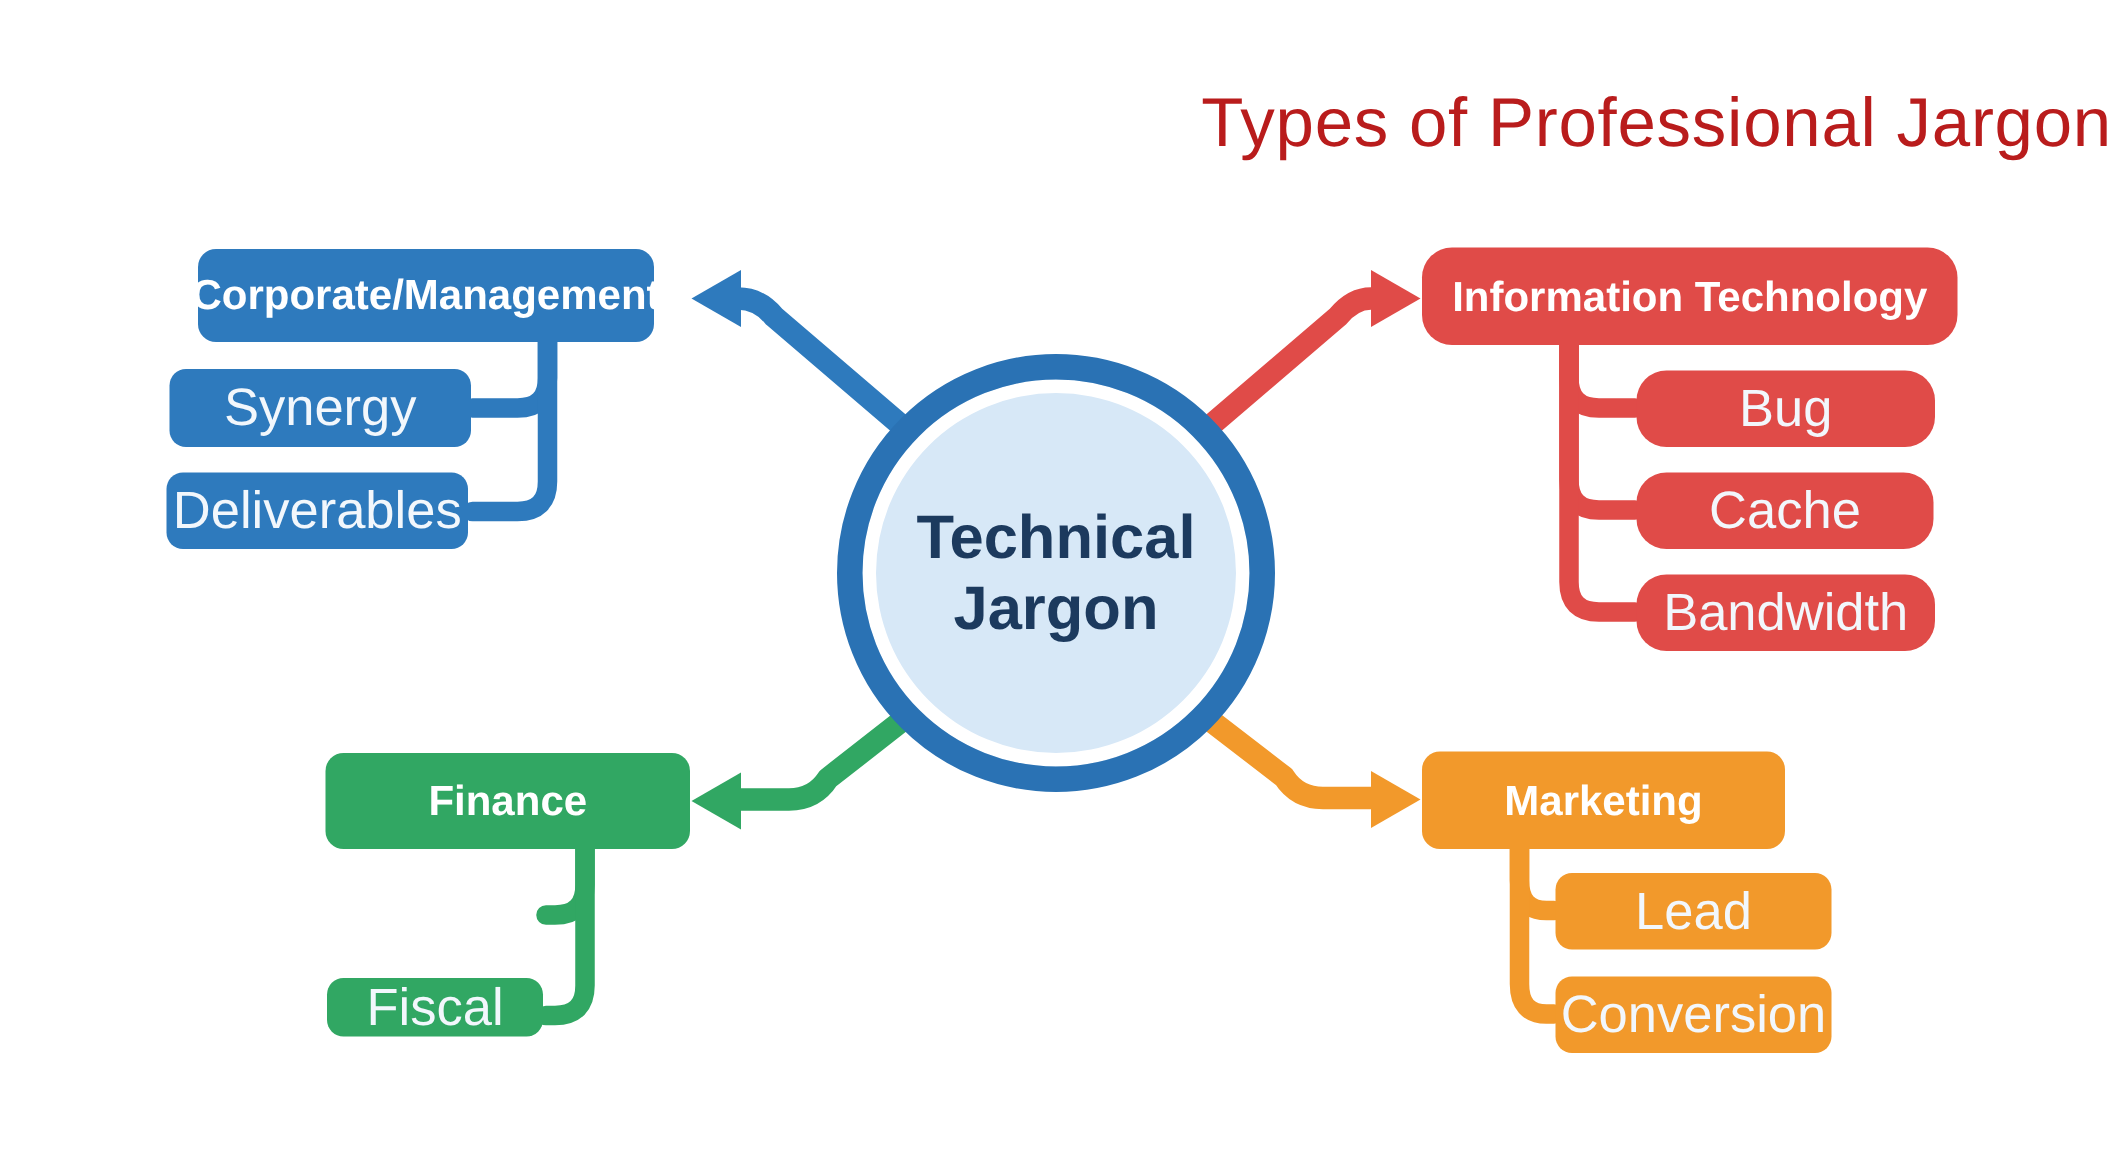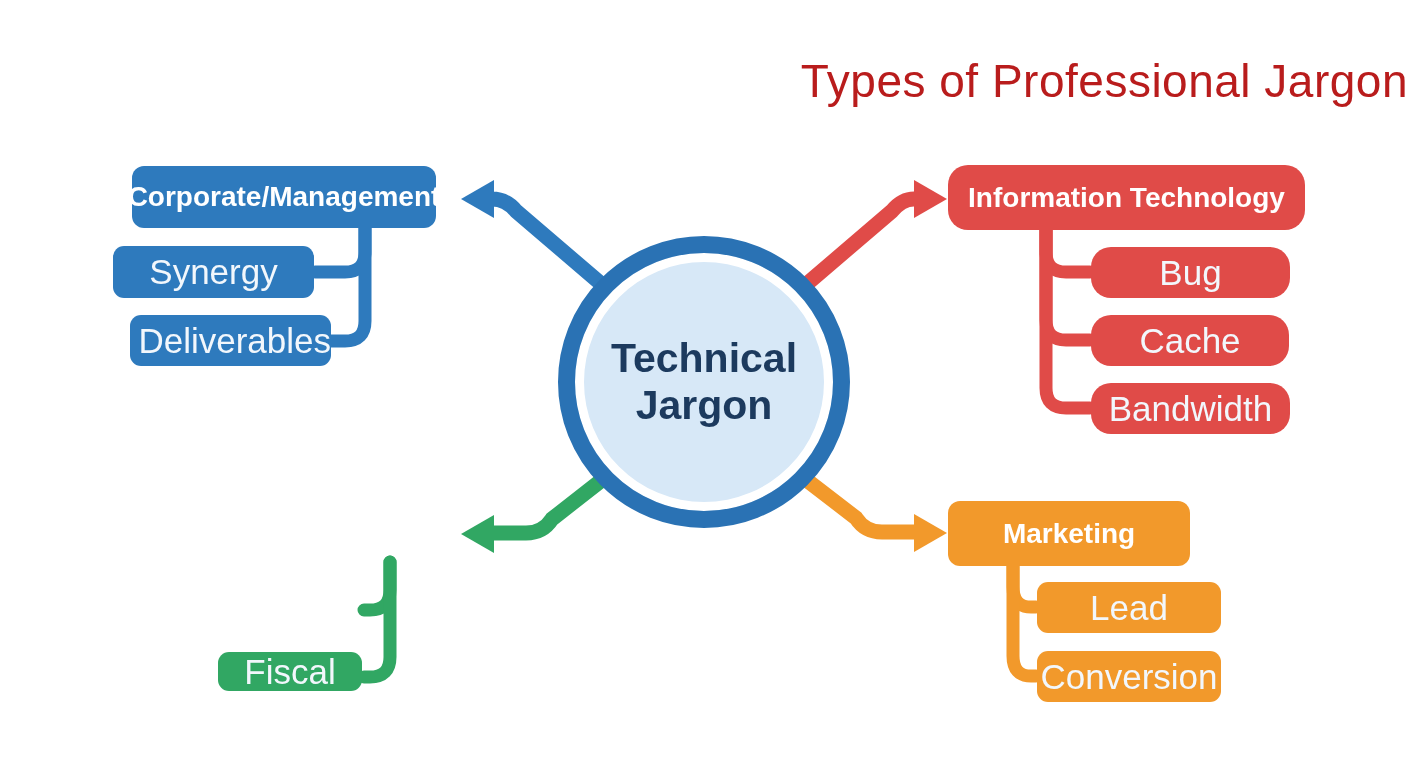--- a/index.html
+++ b/index.html
@@ -48,21 +48,21 @@
   .child-node  { font-size: 35px; font-weight: 400; color: #f2f7fc; border-radius: 11px; }
 
   .c-blue   { background: #2e7abd; }
   .c-red    { background: #e04b48; border-radius: 20px; }
   .c-green  { background: #31a763; }
   .c-orange { background: #f2992b; }
 
   
   #box-corp        { left: 100px;  top: 166px; width: 304px; height: 62px; margin-left: 32px; }
   #box-synergy     { left: 113px;  top: 246px; width: 201px; height: 52px; }
-  #box-deliver     { left: 130px;  top: 315px; width: 201px; height: 51px; justify-content: flex-end; }
+  #box-deliver     { left: 111px;  top: 315px; width: 201px; height: 51px; }
   
   #box-it          { left: 948px;  top: 165px; width: 357px; height: 65px; }
   #box-bug         { left: 1091px; top: 247px; width: 199px; height: 51px; }
   #box-cache       { left: 1091px; top: 315px; width: 198px; height: 51px; }
   #box-bandwidth   { left: 1091px; top: 383px; width: 199px; height: 51px; }
   
   #box-finance     { left: 217px;  top: 502px; width: 243px; height: 64px; }
   #box-roi         { left: 218px;  top: 585px; width: 144px; height: 50px; }
   #box-fiscal      { left: 218px;  top: 652px; width: 144px; height: 39px; }
   
@@ -158,20 +158,23 @@
   <div class="node child-node c-red" id="box-bug">
     <span>Bug</span>
   </div>
   <div class="node child-node c-red" id="box-cache">
     <span>Cache</span>
   </div>
   <div class="node child-node c-red" id="box-bandwidth">
     <span>Bandwidth</span>
   </div>
 
+  <div class="node header-node c-green" id="box-finance">
+    <span>Finance</span>
+  </div>
   <div class="node child-node c-green" id="box-fiscal">
     <span>Fiscal</span>
   </div>
 
   <div class="node header-node c-orange" id="box-marketing">
     <span>Marketing</span>
   </div>
   <div class="node child-node c-orange" id="box-lead">
     <span>Lead</span>
   </div>

